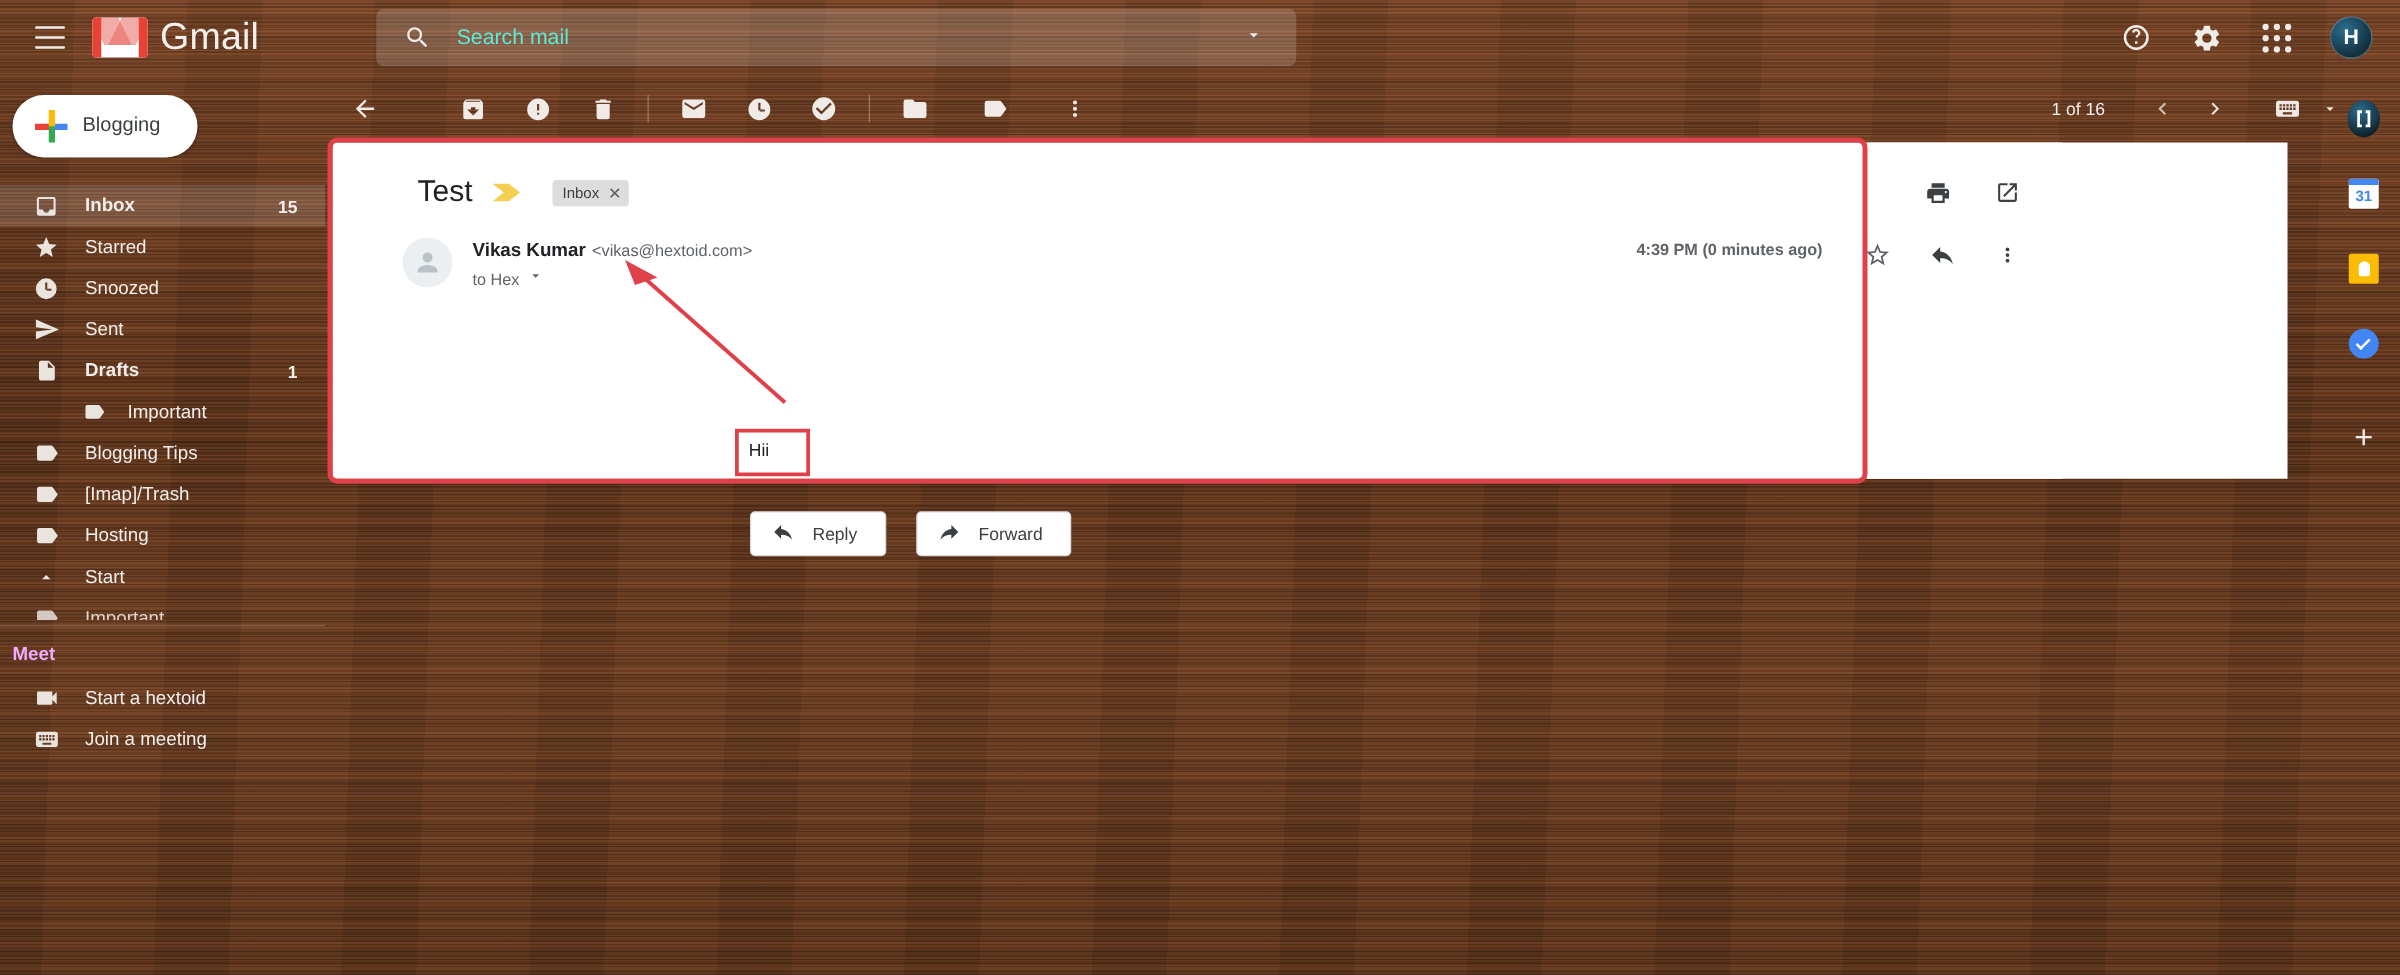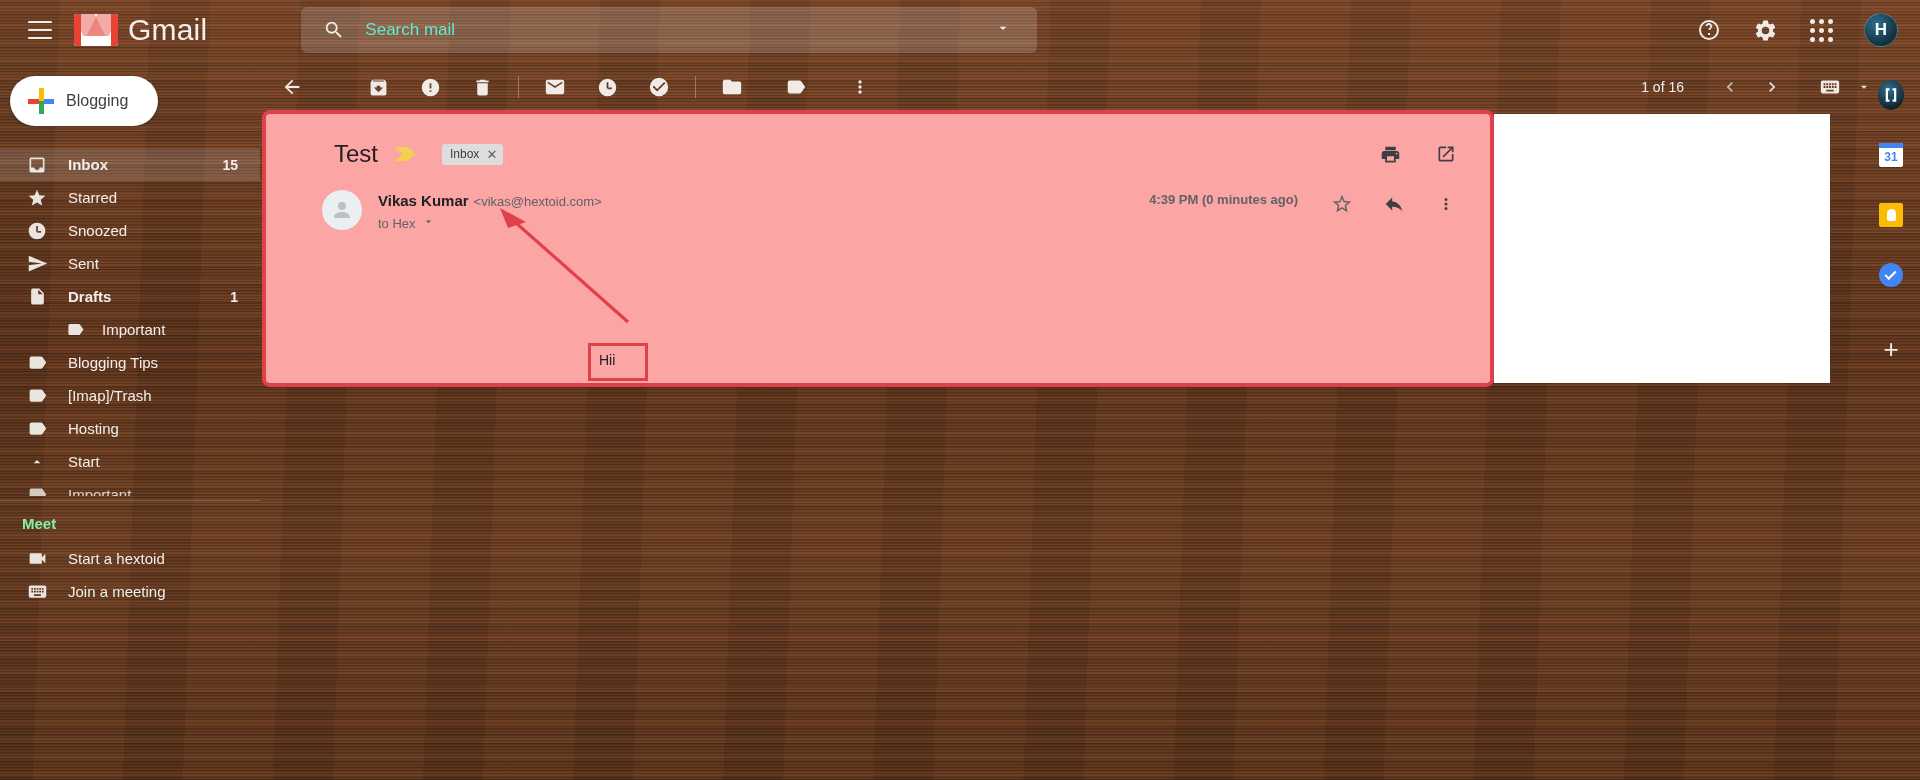--- a/index.html
+++ b/index.html
@@ -157,22 +157,22 @@
   .nav-clip {
     height: 18px; overflow: hidden; position: relative;
   }
   .nav-clip .nav-item { opacity: .85; }
 
   .divider-line {
     height: 1px; background: rgba(255,255,255,0.18);
     margin: 4px 0 0 0;
   }
   .section-title {
-    font-size: 15px; color: #86efac; font-weight: bold;
-    padding-left: 22px; margin: 14px 0 10px 0;
+    font-size: 15px; color: #f0abfc; font-weight: bold;
+    padding-left: 10px; margin: 14px 0 10px 0;
   }
 
   
   .toolbar {
     position: absolute; left: 260px; top: 60px;
     width: 1660px; height: 54px;
     display: flex; align-items: center;
   }
   .tb-btn {
     width: 40px; height: 40px; margin-right: 12px;
@@ -187,22 +187,22 @@
 
   
   .redframe {
     position: absolute; left: 262px; top: 110px;
     width: 1232px; height: 277px;
     border: 4px solid #e0404a; border-radius: 8px;
     pointer-events: none; z-index: 5;
   }
   .card {
     position: absolute; left: 266px; top: 114px;
-    width: 1224px; height: 269px;
-    background: #fca5a5;
+    width: 1384px; height: 269px;
+    background: #ffffff;
   }
   .card-wide {
     position: absolute; left: 1494px; top: 114px;
     width: 336px; height: 269px;
     background: #ffffff;
   }
   .subject-row {
     display: flex; align-items: center;
     padding: 26px 0 0 68px; position: relative;
   }
@@ -641,20 +641,38 @@
         <svg width="18" height="18" viewBox="0 0 24 24">
             <path fill="#3c4043" d="M12 8a2 2 0 100-4 2 2 0 000 4zm0 2a2 2 0 100 4 2 2 0 000-4zm0 6a2 2 0 100 4 2 2 0 000-4z"></path>
           </svg>
       </span>
     </div>
   </div>
 
   <div class="body-text">Hii</div>
   <div class="body-redbox"></div>
 
+  <div class="action-buttons">
+    <div class="act-btn">
+      <span>
+        <svg width="19" height="19" viewBox="0 0 24 24">
+            <path fill="#3c4043" d="M10 9V5l-7 7 7 7v-4.1c5 0 8.5 1.6 11 5.1-1-5-4-10-11-11z"></path>
+          </svg>
+      </span>
+      <span>Reply</span>
+    </div>
+    <div class="act-btn">
+      <span>
+        <svg width="19" height="19" viewBox="0 0 24 24">
+            <path fill="#3c4043" d="M14 9V5l7 7-7 7v-4.1c-5 0-8.5 1.6-11 5.1 1-5 4-10 11-11z"></path>
+          </svg>
+      </span>
+      <span>Forward</span>
+    </div>
+  </div>
 </div>
 
 <div class="redframe"></div>
 
 <svg class="annot-arrow" width="160" height="130" viewBox="0 0 160 130">
   <line x1="148" y1="122" x2="26" y2="14" stroke="#e0404a" stroke-width="3.2"></line>
   <path fill="#e0404a" d="M20 8 L46 22 L28 28 Z"></path>
 </svg>
 
 <div class="right-rail">

